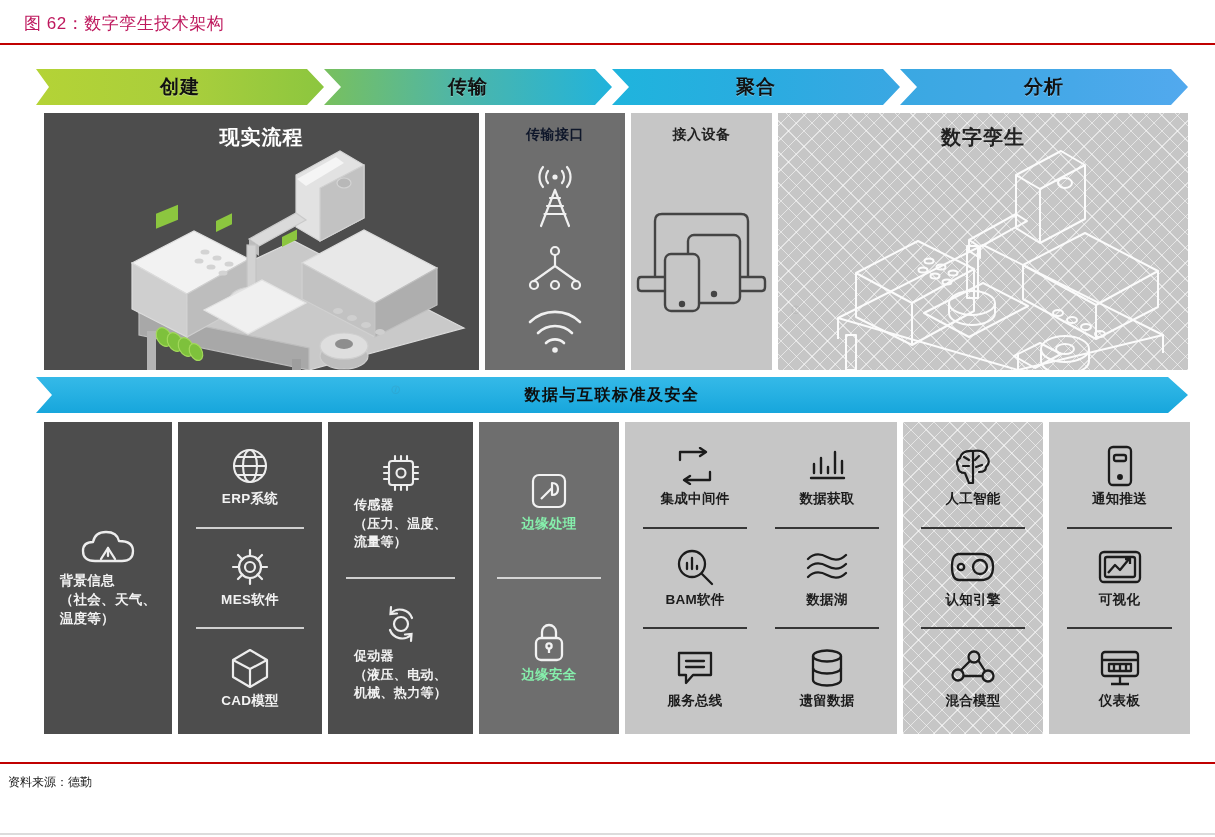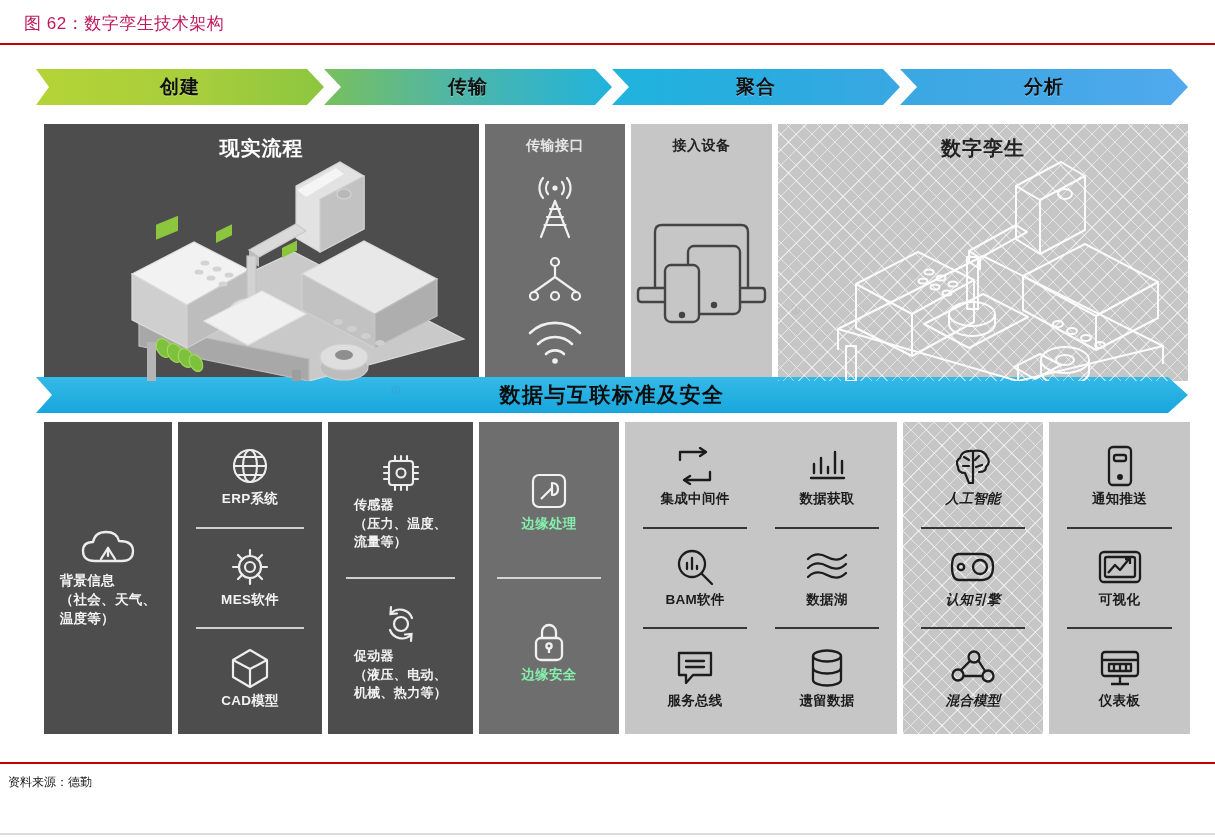--- a/index.html
+++ b/index.html
@@ -36,33 +36,33 @@
     clip-path:polygon(0 0,calc(100% - 17px) 0,100% 50%,calc(100% - 17px) 100%,0 100%,13px 50%);}
   .s2 .bg{background:linear-gradient(90deg,#78c05e 0%,#4fb6a6 45%,#21b3dc 100%);
     clip-path:polygon(0 0,calc(100% - 17px) 0,100% 50%,calc(100% - 17px) 100%,0 100%,17px 50%);}
   .s3 .bg{background:linear-gradient(90deg,#1fb4dd 0%,#29ace0 50%,#3aa7e3 100%);
     clip-path:polygon(0 0,calc(100% - 17px) 0,100% 50%,calc(100% - 17px) 100%,0 100%,17px 50%);}
   .s4 .bg{background:linear-gradient(90deg,#3aa8e2 0%,#46a8e8 60%,#52a9ee 100%);
     clip-path:polygon(0 0,calc(100% - 17px) 0,100% 50%,calc(100% - 17px) 100%,0 100%,17px 50%);}
 
   
   .upper-row{
-    position:absolute;left:44px;top:72px;width:1138px;height:257px;
+    position:absolute;left:44px;top:61px;width:1138px;height:257px;
     display:flex;gap:6px;
   }
   .panel{position:relative;overflow:hidden;}
   .panel .ptitle{
     position:absolute;left:0;right:0;top:11px;text-align:center;
     font-size:20px;font-weight:bold;letter-spacing:1px;z-index:6;
   }
   .panel .ptitle.sm{font-size:14px;top:13px;letter-spacing:.5px;}
   .p-dark{background:#4d4d4d;}
   .p-dark .ptitle{color:#ffffff;}
   .p-mid{background:#6e6e6e;}
-  .p-mid .ptitle{color:#e5e5e5;}
+  .p-mid .ptitle{color:#0f172a;}
   .p-light{background:#c6c6c6;}
   .p-light .ptitle{color:#222222;}
   .p-real{flex:0 0 435px;}
   .p-iface{flex:0 0 140px;}
   .p-twin{flex:0 0 410px;}
   .p-dev{flex:0 0 141px;}
   
   .hatch{
     position:absolute;inset:0;z-index:1;
     background-image:
@@ -81,21 +81,21 @@
   .mid-band{
     position:absolute;left:36px;top:325px;width:1152px;height:36px;
   }
   .mid-band .bg{
     position:absolute;inset:0;
     background:linear-gradient(180deg,#35b9e8 0%,#26b0e2 50%,#17a6dc 100%);
     clip-path:polygon(0 0,calc(100% - 20px) 0,100% 50%,calc(100% - 20px) 100%,0 100%,16px 50%);
   }
   .mid-band .lbl{
     position:relative;z-index:3;height:36px;display:flex;align-items:center;justify-content:center;
-    color:#0d0d0d;font-size:21px;font-weight:bold;letter-spacing:1.5px;
+    color:#0d0d0d;font-size:16px;font-weight:bold;letter-spacing:1.5px;
   }
 
   
   .lower-row{
     position:absolute;left:44px;top:370px;width:1138px;height:312px;
     display:flex;gap:6px;
   }
   .card{position:relative;overflow:hidden;display:flex;flex-direction:column;}
   .c-dark{background:#4d4d4d;color:#f2f2f2;}
   .c-mid{background:#6e6e6e;color:#86efac;}
@@ -112,21 +112,21 @@
   .divider.light{background:#e8e8e8;}
   .divider.dark{background:#1c1c1c;}
   .two-col{display:flex;flex:1;}
   .col{flex:1;display:flex;flex-direction:column;}
 
   .w-bg{flex:0 0 128px;}
   .w-erp{flex:0 0 144px;}
   .w-sensor{flex:0 0 145px;}
   .w-edge{flex:0 0 140px;}
   .w-agg{flex:0 0 272px;}
-  .w-ai{flex:0 0 140px;font-style:italic;}
+  .w-ai{flex:0 0 140px;}
   .w-out{flex:0 0 141px;}
 
   
   .foot-rule{position:absolute;left:0;top:762px;width:1215px;height:2px;background:#c00000;}
   .source{position:absolute;left:8px;top:774px;font-size:12px;color:#1a1a1a;}
   .foot-rule2{position:absolute;left:0;top:833px;width:1215px;height:2px;background:#dcdcdc;}
 
   
   .wm{position:absolute;pointer-events:none;z-index:8;opacity:.10;
     color:#555;font-size:13px;transform:rotate(-30deg);white-space:nowrap;}

